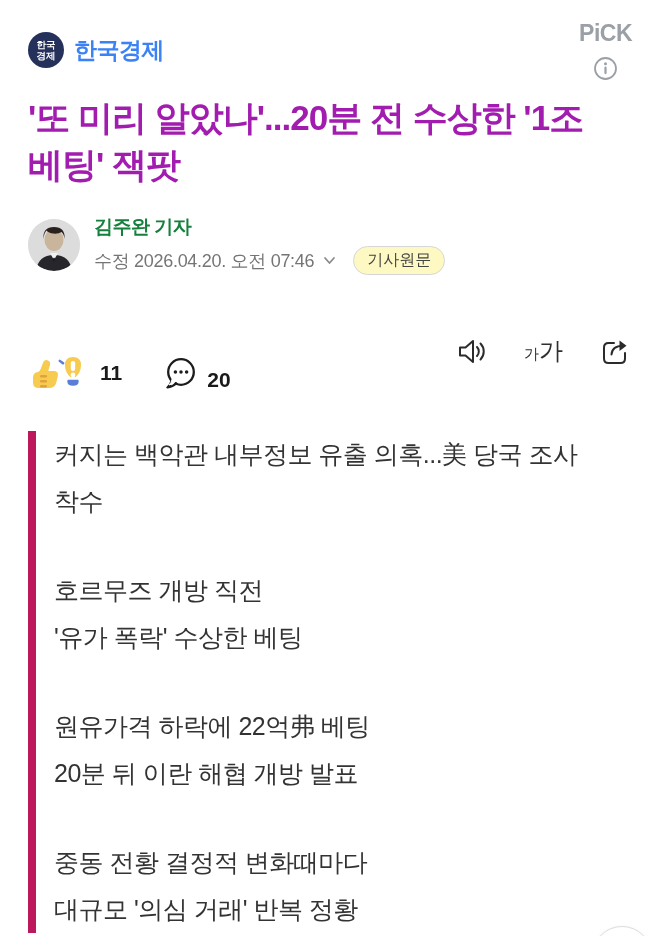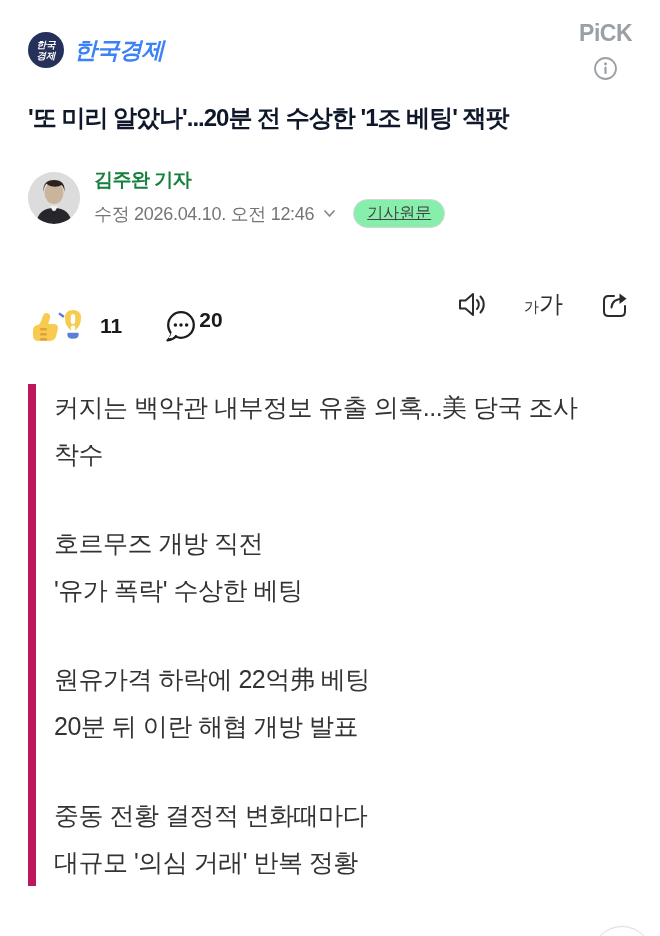--- a/index.html
+++ b/index.html
@@ -2,46 +2,46 @@
 <html><head>
 <meta charset="utf-8">
 <style>
   * { margin:0; padding:0; box-sizing:border-box; }
   html,body { width:660px; height:936px; background:#ffffff; overflow:hidden; }
   body { font-family:"Liberation Sans","DejaVu Sans",sans-serif; color:#111; position:relative; }
   .page { width:660px; height:936px; padding:0 28px; position:relative; background:#fff; }
 
   
   .header { display:flex; align-items:center; justify-content:space-between; padding-top:30px; height:70px; }
-  .pub { display:flex; align-items:center; gap:10px; cursor:pointer;font-style:italic; }
+  .pub { display:flex; align-items:center; gap:10px; cursor:pointer; }
   .pub-name { font-size:23px; font-weight:700; color:#3b82f6; letter-spacing:-0.5px; }
   .pick-wrap { display:flex; align-items:center; gap:9px;flex-direction:column; }
   .pick-label { font-size:23px; font-weight:700; color:#9aa0a6; letter-spacing:-0.5px; }
 
   
-  .headline { margin-top:24px; font-size:24px; line-height:47px; font-weight:800; color:#0f172a; letter-spacing:-1px; word-break:keep-all; }
+  .headline { margin-top:24px; font-size:35px; line-height:47px; font-weight:800; color:#a21caf; letter-spacing:-1px; word-break:keep-all; }
 
   
   .byline { margin-top:26px; display:flex; align-items:center; gap:14px; }
   .avatar { width:52px; height:52px; border-radius:50%; overflow:hidden; flex:0 0 52px; background:#e0e0e0; }
   .byline-right { display:flex; flex-direction:column; gap:6px; }
   .reporter { font-size:19px; font-weight:700; color:#15803d; letter-spacing:-0.5px; }
   .date-row { display:flex; align-items:center; gap:8px; }
   .date { font-size:18px; color:#757575; letter-spacing:-0.3px; }
-  .orig-pill { margin-left:8px; border:1.5px solid #d6d6d6; border-radius:17px; padding:3px 13px; font-size:16px; color:#444; background:#86efac; cursor:pointer;text-decoration:underline; }
+  .orig-pill { margin-left:8px; border:1.5px solid #d6d6d6; border-radius:17px; padding:3px 13px; font-size:16px; color:#444; background:#fef9c3; cursor:pointer; }
 
   
   .engage { margin-top:54px; display:flex; align-items:center; justify-content:space-between; height:44px; }
   .engage-left { display:flex; align-items:center;margin-top:44px; }
   .reaction-stack { position:relative; width:64px; height:40px; }
   .reaction-stack .r1 { position:absolute; left:0; top:2px; z-index:1; }
   .reaction-stack .r2 { position:absolute; left:26px; top:0; z-index:2; }
   .count { font-size:21px; font-weight:700; color:#1a1a1a; }
   .count.rc { margin-left:8px; }
-  .comment-group { display:flex; align-items:flex-start; margin-left:40px; }
+  .comment-group { display:flex; align-items:flex-end; margin-left:40px; gap:8px; }
   .engage-right { display:flex; align-items:center; gap:36px; }
   .font-size-ctl { display:flex; align-items:baseline; color:#2f2f2f; cursor:pointer; }
   .ga-small { font-size:15px; font-weight:500; }
   .ga-large { font-size:24px; font-weight:500; }
 
   
   .article { margin-top:58px; }
   .lead-quote { border-left:8px solid #be185d; padding-left:18px; }
   .para { font-size:25px; line-height:47px; color:#333; letter-spacing:-0.5px; margin-bottom:42px; word-break:keep-all; }
   .para:last-child { margin-bottom:0; }
@@ -95,21 +95,21 @@
           <path d="M22 34 l4 7 l4-7 z" fill="#f2f2f2"></path>
           <path d="M24.6 40 l1.4 2.6 l1.4-2.6 l-1.4-1.6 z" fill="#1a1a1a"></path>
           <ellipse cx="26" cy="21" rx="9.5" ry="11" fill="#c9b49c"></ellipse>
           <path d="M15.5 20 q-1-12 10.5-12 q11.5 0 10.5 12 q-0.5-5-3-7 q-3 2-8 1.6 q-5-0.4-7-3 q-2.5 2.5-3 8.4 z" fill="#29221f"></path>
         </g>
       </svg>
     </div>
     <div class="byline-right">
       <span class="reporter">김주완 기자</span>
       <span class="date-row">
-        <span class="date">수정 2026.04.10. 오전 12:46</span>
+        <span class="date">수정 2026.04.20. 오전 07:46</span>
         <span>
           <svg width="15" height="15" viewBox="0 0 15 15">
               <polyline points="3,5 7.5,10 12,5" fill="none" stroke="#888" stroke-width="1.7" stroke-linecap="round" stroke-linejoin="round"></polyline>
             </svg>
         </span>
         <button class="orig-pill">기사원문</button>
       </span>
     </div>
   </div>
 

